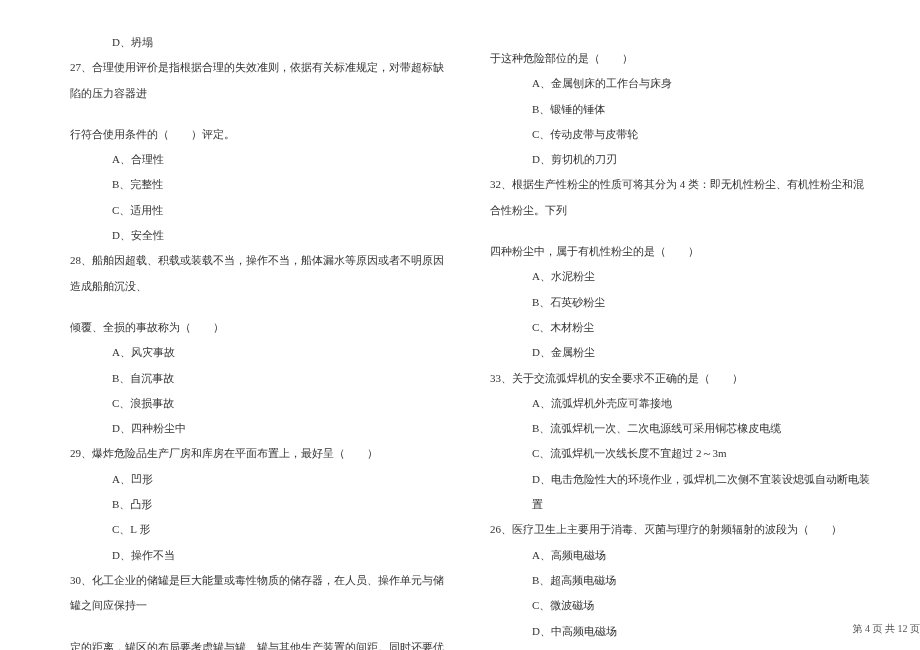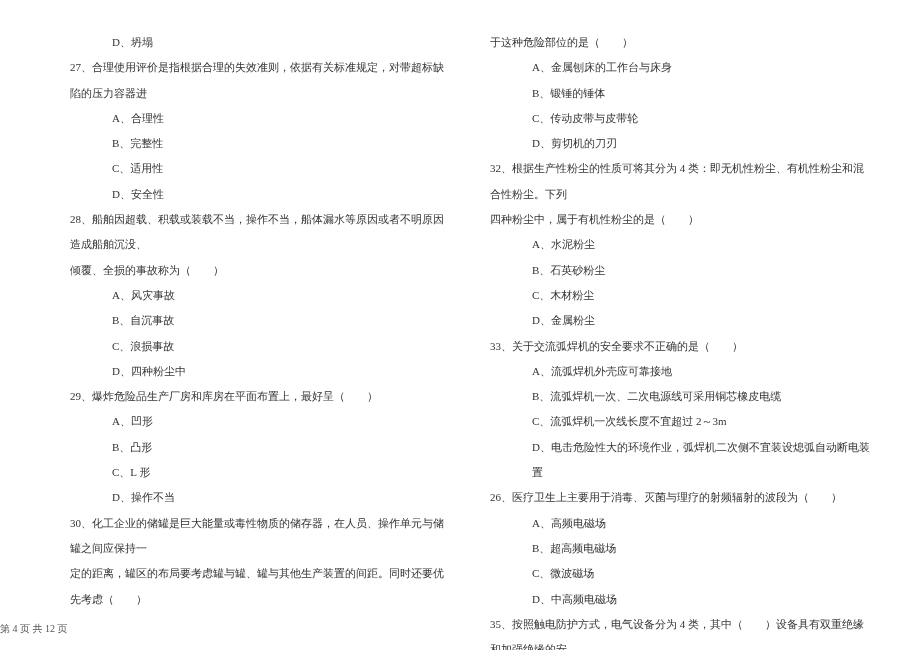--- a/index.html
+++ b/index.html
@@ -22,39 +22,41 @@
       line-height: 2.3;
     }
     .opt {
       padding-left: 42px;
     }
     .q {
       text-indent: 0;
     }
     .cont {
       text-indent: 0;
+      margin-top: 16px;
     }
     .footer {
       position: absolute;
       bottom: 14px;
       left: 0;
       right: 0;
-      text-align: left;
+      text-align: right;
       font-size: 10px;
       color: #555;
     }
   </style>
 </head>
 <body>
 
 <div class="page">
   <div class="col">
     <div class="opt">D、坍塌</div>
 
     <div class="q">27、合理使用评价是指根据合理的失效准则，依据有关标准规定，对带超标缺陷的压力容器进</div>
+    <div class="cont">行符合使用条件的（　　）评定。</div>
     <div class="opt">A、合理性</div>
     <div class="opt">B、完整性</div>
     <div class="opt">C、适用性</div>
     <div class="opt">D、安全性</div>
 
     <div class="q">28、船舶因超载、积载或装载不当，操作不当，船体漏水等原因或者不明原因造成船舶沉没、</div>
     <div class="cont">倾覆、全损的事故称为（　　）</div>
     <div class="opt">A、风灾事故</div>
     <div class="opt">B、自沉事故</div>
     <div class="opt">C、浪损事故</div>

